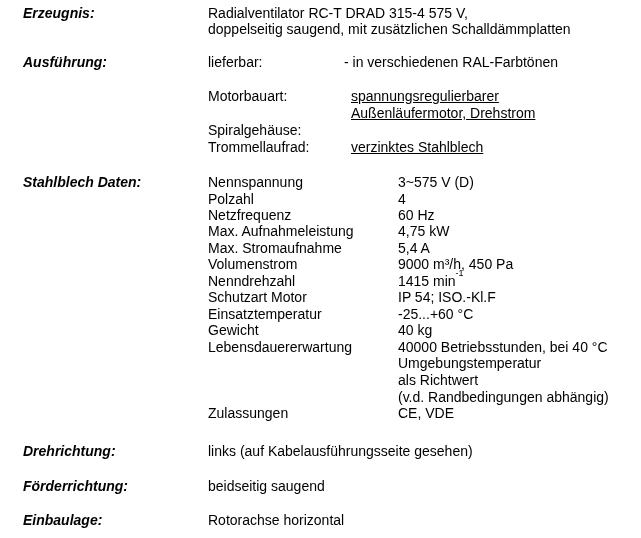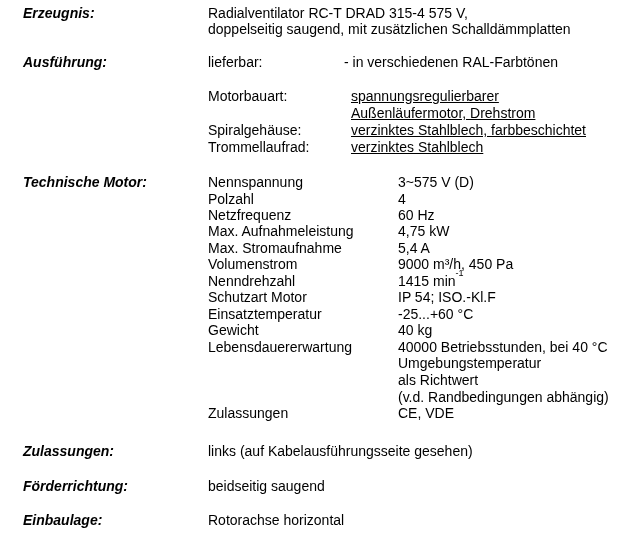--- a/index.html
+++ b/index.html
@@ -44,25 +44,24 @@
   <div class="line col2" style="top:22px">doppelseitig saugend, mit zusätzlichen Schalldämmplatten</div>
 
   <div class="line sec-label" style="top:55px">Ausführung:</div>
   <div class="line col2" style="top:55px">lieferbar:</div>
   <div class="line colR" style="top:55px">- in verschiedenen RAL-Farbtönen</div>
 
   <div class="line col2" style="top:89px">Motorbauart:</div>
   <div class="line colA" style="top:89px">spannungsregulierbarer</div>
   <div class="line colA" style="top:106px">Außenläufermotor, Drehstrom</div>
   <div class="line col2" style="top:123px">Spiralgehäuse:</div>
-  <div class="line colA" style="top:123px">verzinktes Stahlblech, farbbeschichtet</div>
   <div class="line colA" style="top:140px">verzinktes Stahlblech</div>
   <div class="line col2" style="top:140px">Trommellaufrad:</div>
 
-  <div class="line sec-label" style="top:175px">Technische Motor:</div>
+  <div class="line sec-label" style="top:175px">Stahlblech Daten:</div>
 
   <div class="line col2" style="top:175px">Nennspannung</div>
   <div class="line col3" style="top:175px">3~575 V (D)</div>
 
   <div class="line col2" style="top:192px">Polzahl</div>
   <div class="line col3" style="top:192px">4</div>
 
   <div class="line col2" style="top:208px">Netzfrequenz</div>
   <div class="line col3" style="top:208px">60 Hz</div>
 
@@ -89,21 +88,21 @@
 
   <div class="line col2" style="top:340px">Lebensdauererwartung</div>
   <div class="line col3" style="top:340px">40000 Betriebsstunden, bei 40 °C</div>
   <div class="line col3" style="top:356px">Umgebungstemperatur</div>
   <div class="line col3" style="top:373px">als Richtwert</div>
   <div class="line col3" style="top:390px">(v.d. Randbedingungen abhängig)</div>
 
   <div class="line col2" style="top:406px">Zulassungen</div>
   <div class="line col3" style="top:406px">CE, VDE</div>
 
-  <div class="line sec-label" style="top:444px">Zulassungen:</div>
+  <div class="line sec-label" style="top:444px">Drehrichtung:</div>
   <div class="line col2" style="top:444px">links (auf Kabelausführungsseite gesehen)</div>
 
   <div class="line col2" style="top:479px">beidseitig saugend</div>
   <div class="line sec-label" style="top:479px">Förderrichtung:</div>
 
   <div class="line sec-label" style="top:513px">Einbaulage:</div>
   <div class="line col2" style="top:513px">Rotorachse horizontal</div>
 
 </div>
 

